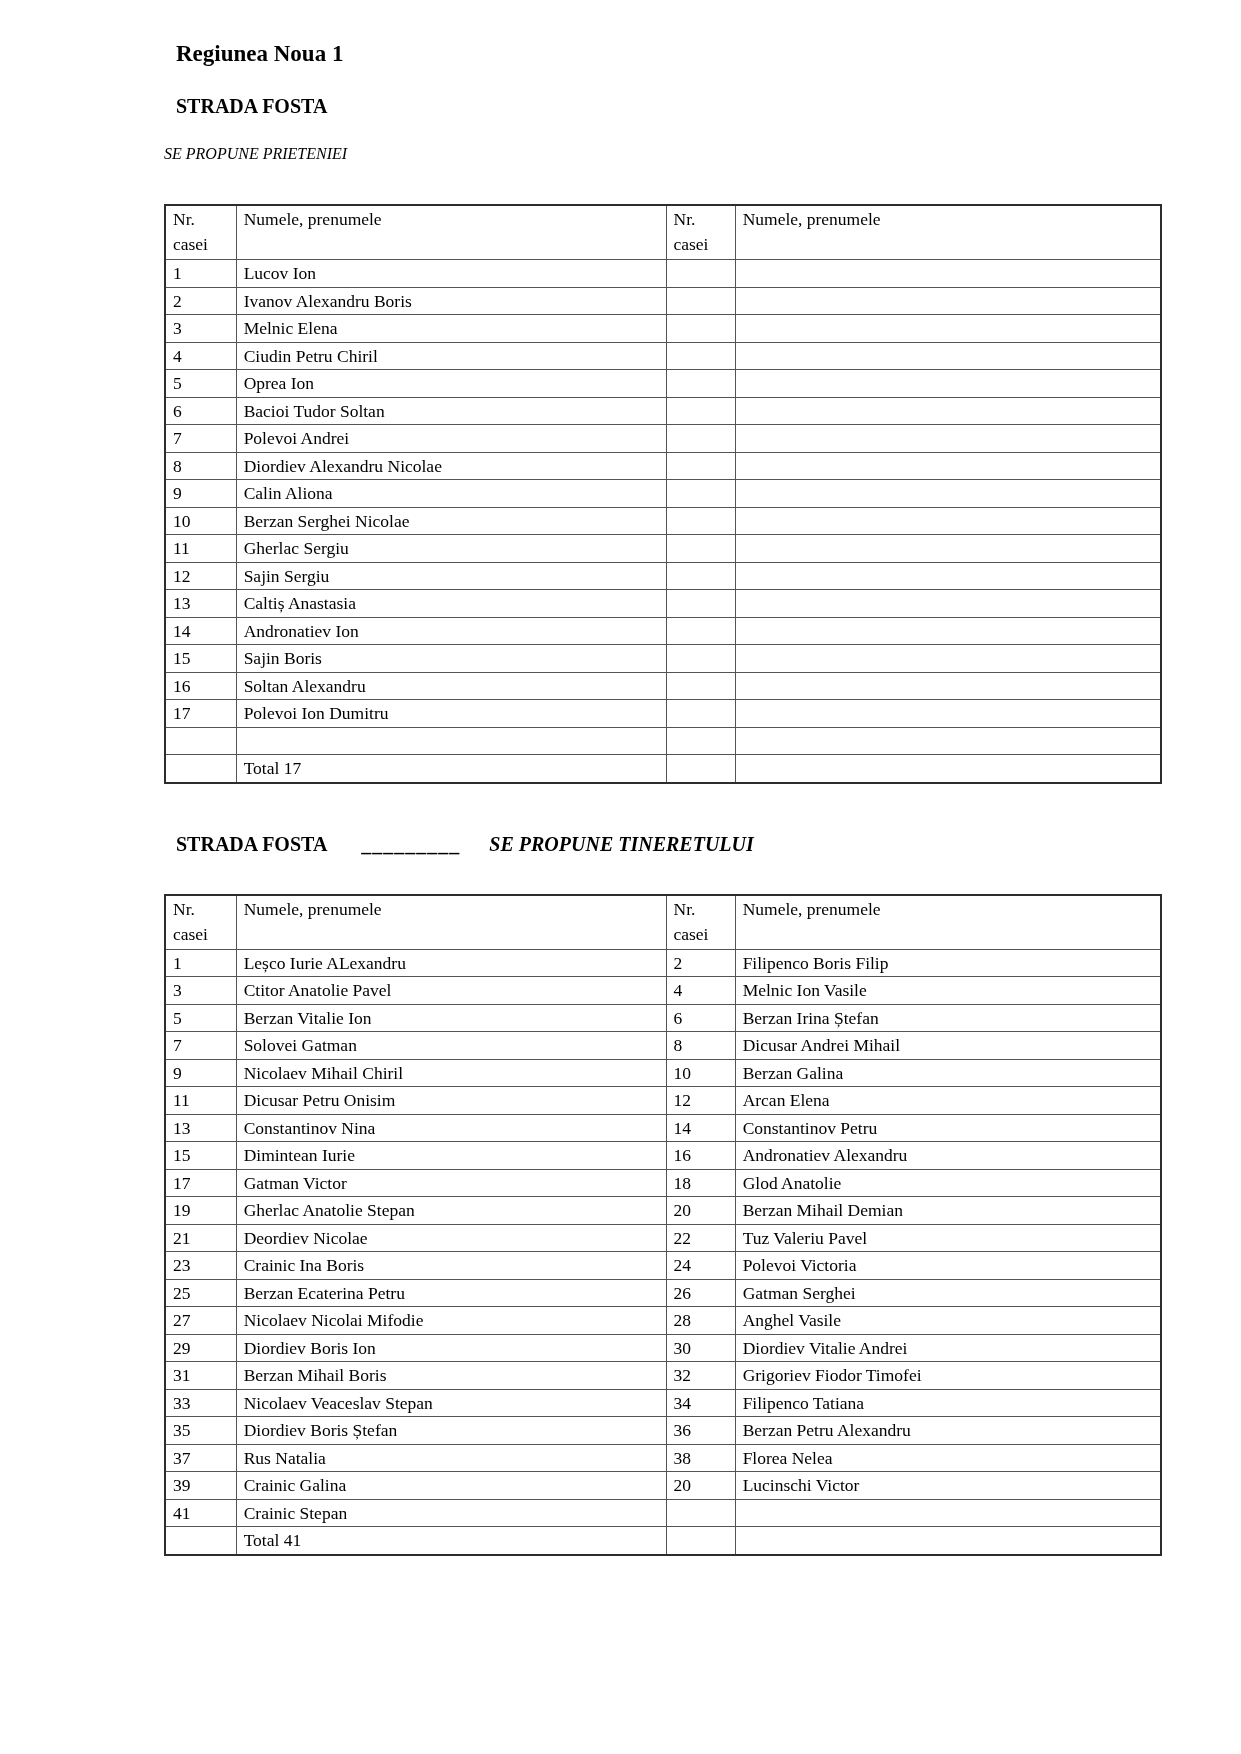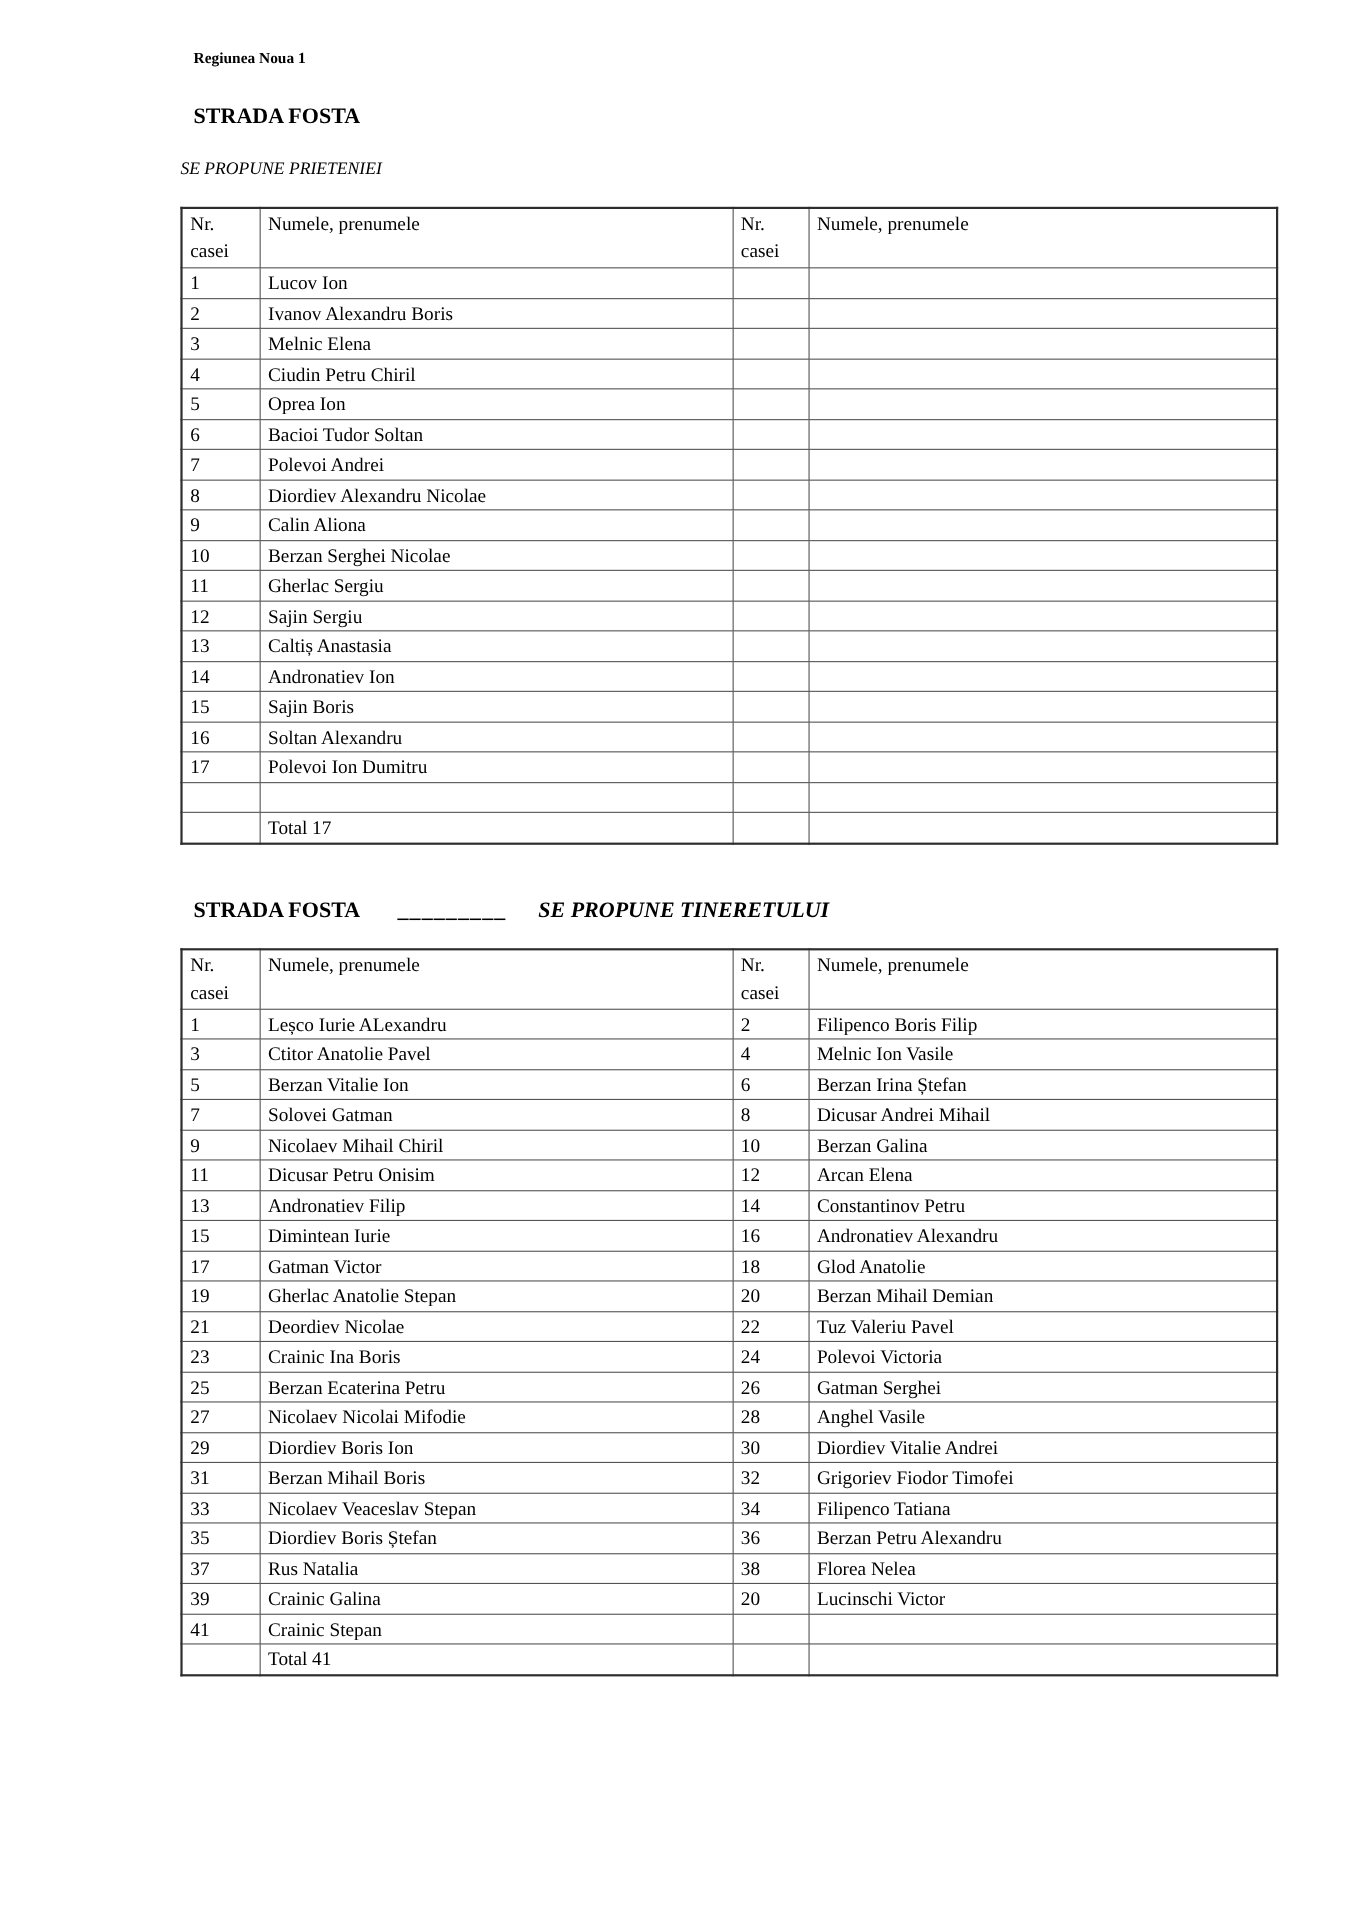--- a/index.html
+++ b/index.html
@@ -5,21 +5,21 @@
   html, body { margin: 0; padding: 0; background: #ffffff; }
   body {
     width: 1241px; height: 1754px;
     font-family: "Liberation Serif", serif;
     color: #000;
     overflow: hidden;
   }
   .doc { padding: 42px 0 0 164px; }
 
   .h-region {
-    font-size: 14px; font-weight: bold; line-height: 24px;
+    font-size: 23px; font-weight: bold; line-height: 24px;
     margin: 0 0 0 12px;
   }
   .h-street {
     font-size: 20px; font-weight: bold; line-height: 24px;
     margin: 28px 0 0 12px;
   }
   .h-proposal {
     font-size: 16px; font-weight: normal; font-style: italic; line-height: 24px;
     margin: 24px 0 0 0;
   }
@@ -28,21 +28,21 @@
     margin: 48px 0 0 12px;
   }
   .h-combo .street-part { font-style: normal; }
   .h-combo .blank-part { font-style: normal; margin: 0 29px 0 34px; letter-spacing: 1px; }
   .h-combo .proposal-part { font-style: italic; margin-top: 21px; }
 
   table.roster {
     border-collapse: collapse;
     table-layout: fixed;
     width: 998px;
-    margin-top: 22px;
+    margin-top: 38px;
     border: 2px solid #2d2d2d;
   }
   table.roster th, table.roster td {
     border: 1px solid #545454;
     font-size: 17.5px;
     font-weight: normal;
     text-align: left;
     overflow: hidden;
     white-space: nowrap;
   }
@@ -284,21 +284,21 @@
 
   <tr>
     <td class="c-nr">11</td>
     <td class="c-name">Dicusar Petru Onisim</td>
     <td class="c-nr">12</td>
     <td class="c-name">Arcan Elena</td>
   </tr>
 
   <tr>
     <td class="c-nr">13</td>
-    <td class="c-name">Andronatiev Filip</td>
+    <td class="c-name">Constantinov Nina</td>
     <td class="c-nr">14</td>
     <td class="c-name">Constantinov Petru</td>
   </tr>
 
   <tr>
     <td class="c-nr">15</td>
     <td class="c-name">Dimintean Iurie</td>
     <td class="c-nr">16</td>
     <td class="c-name">Andronatiev Alexandru</td>
   </tr>

